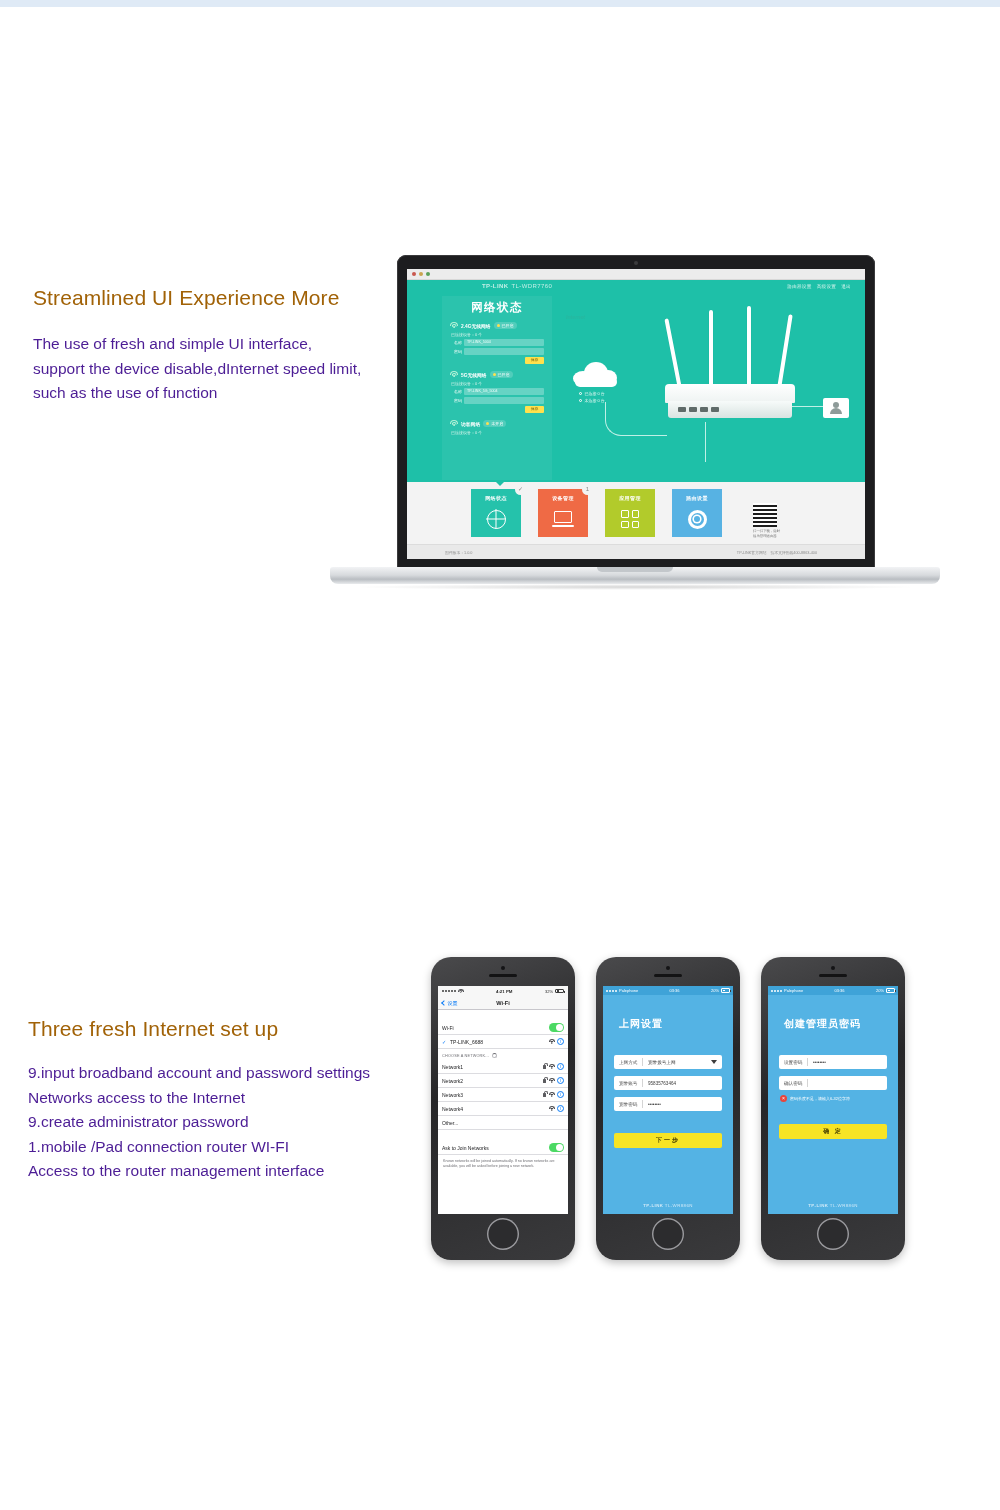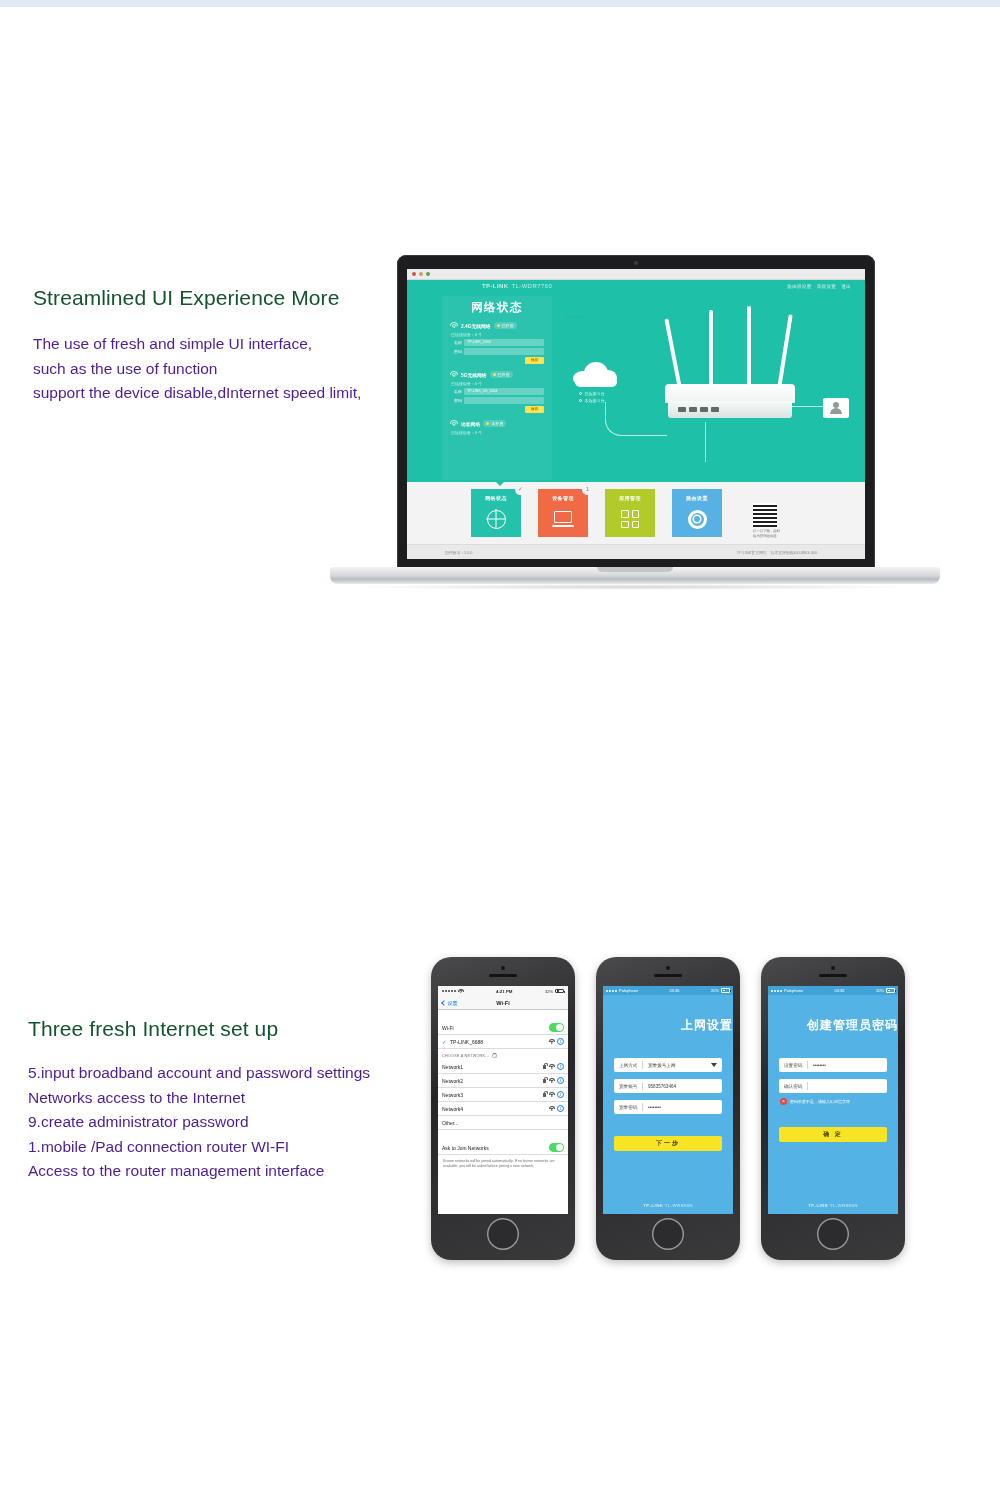--- a/index.html
+++ b/index.html
@@ -9,21 +9,21 @@
     font-family: "Liberation Sans", sans-serif;
     overflow: hidden;
   }
   .page { position: relative; width: 1000px; height: 1510px; background:#fff; }
 
   .top-strip { position:absolute; top:0; left:0; width:1000px; height:7px; background:#dfeaf6; }
 
   
   .copy-block { position: absolute; }
   .copy-heading {
-    font-size: 21px; color: #14532d; font-weight: 400;
+    font-size: 21px; color: #a16207; font-weight: 400;
     letter-spacing: .1px; white-space: nowrap;
   }
   .copy-body { margin-top: 22px; }
   .copy-line {
     font-size: 15.5px; color: #4c1d95; line-height: 24.5px; white-space: nowrap;
   }
 
   #block-ui  { left: 33px;  top: 286px; }
   #block-steps { left: 28px; top: 1017px; }
   #block-steps .copy-body { margin-top: 20px; }
@@ -236,21 +236,21 @@
              display:flex; align-items:center; gap:3px; }
   .spin { width:5px;height:5px;border-radius:50%;border:.8px solid #b9b9bd;border-top-color:#6d6d72; }
   .ios-note { font-size:3.6px; color:#6d6d72; line-height:5px; padding:4px 5px; }
 
   
   .tp-screen { height:228px; background:#54b3e4; position:relative; }
   .tp-status { height:9px; background:#3fa3d8; display:flex; align-items:center; padding:0 3px;
                font-size:4px; color:#fff; gap:2px; }
   .tp-status .mid { flex:1; text-align:center; }
   .tp-status .sr { display:flex; gap:2px; align-items:center; }
-  .tp-title { text-align:right; color:#fff; font-size:12px; font-weight:bold;
+  .tp-title { text-align:left; color:#fff; font-size:10px; font-weight:bold;
               letter-spacing:1px; margin-top:22px;padding-left:16px; }
   .tp-form { margin-top:24px; padding:0 11px; }
   .tp-field { height:14px; background:#fff; border-radius:2px; display:flex; align-items:center;
               margin-bottom:7px; padding:0 5px; position:relative; }
   .tp-field .lab { font-size:4.6px; color:#4a4a4a; white-space:nowrap; }
   .tp-field .sep { width:.6px; height:8px; background:#d4d4d4; margin:0 5px; }
   .tp-field .val { font-size:4.6px; color:#3c3c3c; flex:1; overflow:hidden; white-space:nowrap; }
   .tp-field .caret { width:0;height:0;border-left:3px solid transparent;
                      border-right:3px solid transparent;border-top:4px solid #3c3c3c; }
   .tp-err { display:flex; align-items:center; gap:3px; padding:0 12px; margin-top:-2px; }
@@ -268,22 +268,22 @@
 <body>
 
 <div class="page">
 
   <div class="top-strip"></div>
 
   <div class="copy-block" id="block-ui">
     <div class="copy-heading">Streamlined UI Experience More</div>
     <div class="copy-body">
       <div class="copy-line">The use of fresh and simple UI interface,</div>
+      <div class="copy-line">support the device disable,dInternet speed limit,</div>
       <div class="copy-line">such as the use of function</div>
-      <div class="copy-line">support the device disable,dInternet speed limit,</div>
     </div>
   </div>
 
   <div class="laptop">
     <div class="lid">
       <div class="cam"></div>
 
       <div class="screen">
 
         <div class="browser-bar">
@@ -487,21 +487,21 @@
 
     <div class="base">
       <div class="notch"></div>
     </div>
     <div class="base-shadow"></div>
   </div>
 
   <div class="copy-block" id="block-steps">
     <div class="copy-heading">Three fresh Internet set up</div>
     <div class="copy-body">
-      <div class="copy-line">5.input broadband account and password settings</div>
+      <div class="copy-line">9.input broadband account and password settings</div>
       <div class="copy-line">Networks access to the Internet</div>
       <div class="copy-line">9.create administrator password</div>
       <div class="copy-line">1.mobile /Pad connection router WI-FI</div>
       <div class="copy-line">Access to the router management interface</div>
     </div>
   </div>
 
   <div class="phone p1">
     <div class="p-cam"></div>
     <div class="p-speaker"></div>

